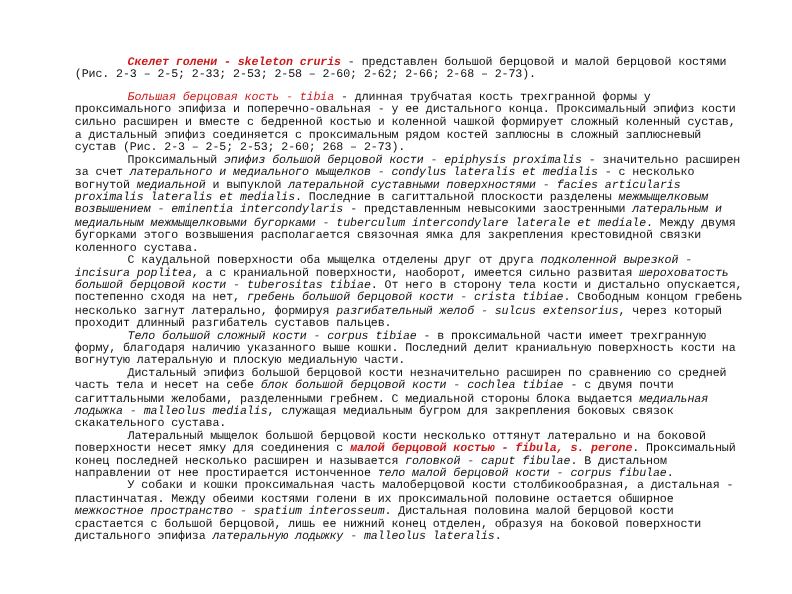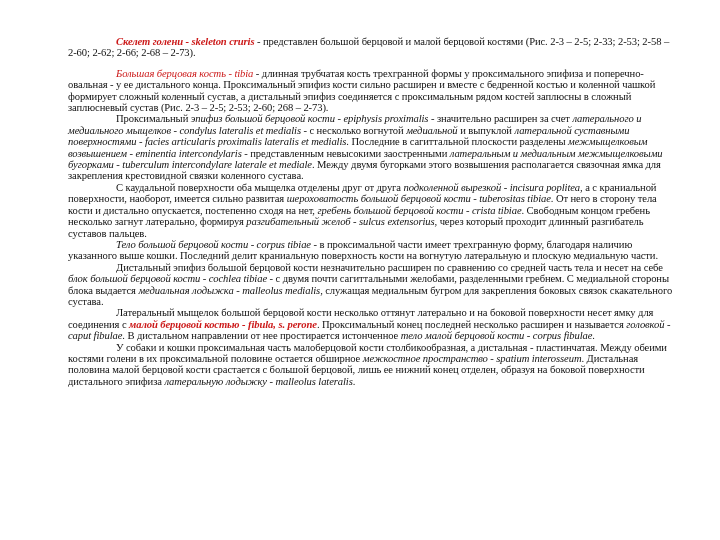--- a/index.html
+++ b/index.html
@@ -1,22 +1,22 @@
 <!DOCTYPE html>
 <html><head>
   <meta charset="utf-8">
   <style>
     html, body { margin: 0; padding: 0; background: #ffffff; }
     body { width: 720px; height: 540px; overflow: hidden; position: relative; }
     .page {
       position: absolute;
       left: 68px;
-      top: 36px;
+      top: 52px;
       width: 612px;
-      font-family: Liberation Serif, serif;
+      font-family: Liberation Mono, monospace;
       font-size: 10.6px;
       line-height: 11.4px;
       color: #111111;
       letter-spacing: -0.1px;
     }
     .para { margin: 0; text-indent: 48px; text-align: left; }
     .para.gap { margin-top: 9px; }
     .red { color: #cc1a1a; font-style: italic; }
     .red-bold { color: #cc1a1a; font-style: italic; font-weight: bold; }
     .it { font-style: italic; text-align: right; }
@@ -35,21 +35,21 @@
 
   <p class="para">
     <span>Проксимальный </span><span class="it">эпифиз большой берцовой кости - epiphysis  proximalis</span><span> - значительно расширен за счет  </span><span class="it">латерального и медиального мыщелков - condylus lateralis et medialis</span><span> - с несколько вогнутой </span><span class="it">медиальной</span><span> и выпуклой </span><span class="it">латеральной суставными поверхностями - facies articularis proximalis lateralis et medialis</span><span>. Последние в сагиттальной плоскости  разделены </span><span class="it">межмыщелковым возвышением - eminentia intercondylaris</span><span> - представленным невысокими заостренными </span><span class="it">латеральным и медиальным межмыщелковыми бугорками - tuberculum intercondylare laterale et mediale</span><span>. Между двумя бугорками этого возвышения располагается связочная ямка для закрепления крестовидной связки коленного сустава.</span>
   </p>
 
   <p class="para">
     <span>С каудальной поверхности оба мыщелка отделены друг от друга </span><span class="it">подколенной вырезкой - incisura poplitea</span><span>, а с краниальной поверхности, наоборот, имеется сильно развитая </span><span class="it">шероховатость большой берцовой кости - tuberositas tibiae</span><span>. От него в сторону тела кости и дистально опускается, постепенно сходя на нет, </span><span class="it">гребень большой берцовой кости - crista tibiae</span><span>. Свободным концом гребень несколько загнут латерально, формируя </span><span class="it">разгибательный желоб - sulcus extensorius</span><span>, через который проходит длинный разгибатель суставов пальцев.</span>
   </p>
 
   <p class="para">
-    <span class="it">Тело большой берцовой кости - corpus tibiae</span><span> - в проксимальной части имеет трехгранную форму, благодаря наличию указанного выше кошки. Последний делит краниальную поверхность кости на вогнутую латеральную и плоскую медиальную части.</span>
+    <span class="it">Тело большой сложный кости - corpus tibiae</span><span> - в проксимальной части имеет трехгранную форму, благодаря наличию указанного выше кошки. Последний делит краниальную поверхность кости на вогнутую латеральную и плоскую медиальную части.</span>
   </p>
 
   <p class="para">
     <span>Дистальный эпифиз большой берцовой кости незначительно расширен по сравнению со средней часть тела и несет на себе </span><span class="it">блок большой берцовой кости - cochlea tibiae</span><span> - с двумя почти сагиттальными желобами, разделенными гребнем. С медиальной стороны блока выдается </span><span class="it">медиальная лодыжка - malleolus medialis</span><span>, служащая медиальным бугром для закрепления боковых связок скакательного сустава.</span>
   </p>
 
   <p class="para">
     <span>Латеральный мыщелок большой берцовой кости несколько оттянут латерально и на боковой поверхности несет ямку  для соединения с </span><span class="red-bold">малой берцовой костью - fibula, s. perone</span><span>. Проксимальный конец последней несколько расширен и называется </span><span class="it">головкой - caput fibulae</span><span>. В дистальном направлении от нее простирается истонченное </span><span class="it">тело малой берцовой кости - corpus fibulae</span><span>.</span>
   </p>
 

